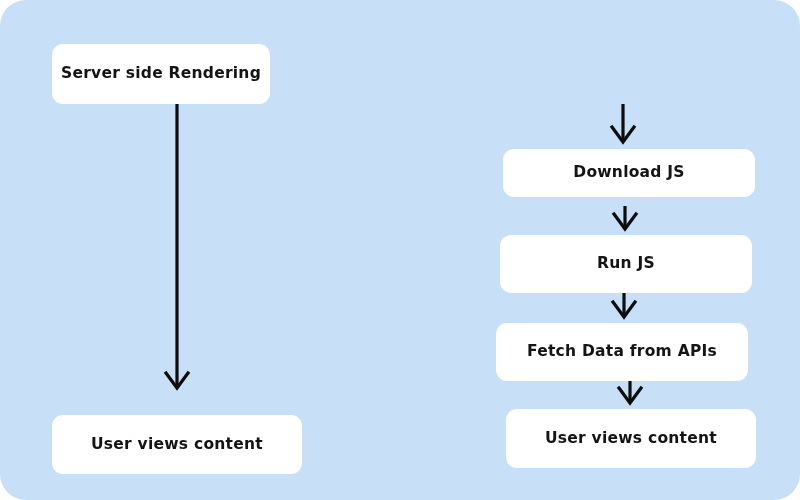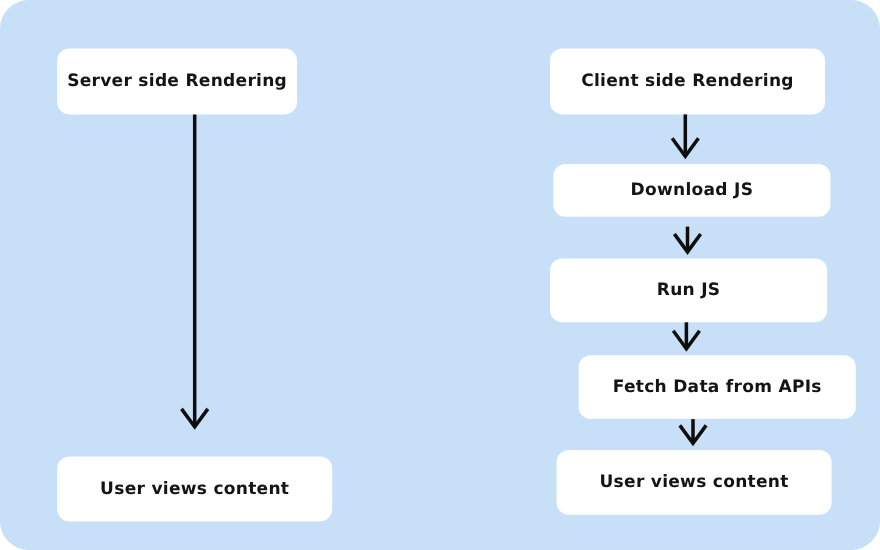--- a/index.html
+++ b/index.html
@@ -57,21 +57,21 @@
   }
 
   
   #ssr-node-0 { left: 52px; top: 44px;  width: 218px; height: 60px; }
   #ssr-node-1 { left: 52px; top: 415px; width: 250px; height: 59px; }
 
   
   #csr-node-0 { left: 100px; top: 44px;  width: 250px; height: 60px; }
   #csr-node-1 { left: 103px; top: 149px; width: 252px; height: 48px; }
   #csr-node-2 { left: 100px; top: 235px; width: 252px; height: 58px; }
-  #csr-node-3 { left:  96px; top: 323px; width: 252px; height: 58px; margin-left: 30px; }
+  #csr-node-3 { left:  96px; top: 323px; width: 252px; height: 58px; }
   #csr-node-4 { left: 106px; top: 409px; width: 250px; height: 59px; }
 
   
   .arrow {
     position: absolute;
     overflow: visible;
   }
   .arrow line,
   .arrow polyline {
     stroke: #0d0d0d;
@@ -109,23 +109,20 @@
     </svg>
 
     <div class="node-box" id="ssr-node-1">
       <span class="node-label">User views content</span>
     </div>
 
   </div>
 
   <div class="flow-column" id="column-csr">
 
-    <div class="node-box" id="csr-node-0">
-      <span class="node-label">Client side Rendering</span>
-    </div>
 
     <div class="node-box" id="csr-node-1">
       <span class="node-label">Download JS</span>
     </div>
 
     <div class="node-box" id="csr-node-2">
       <span class="node-label">Run JS</span>
     </div>
 
     <div class="node-box" id="csr-node-3">

